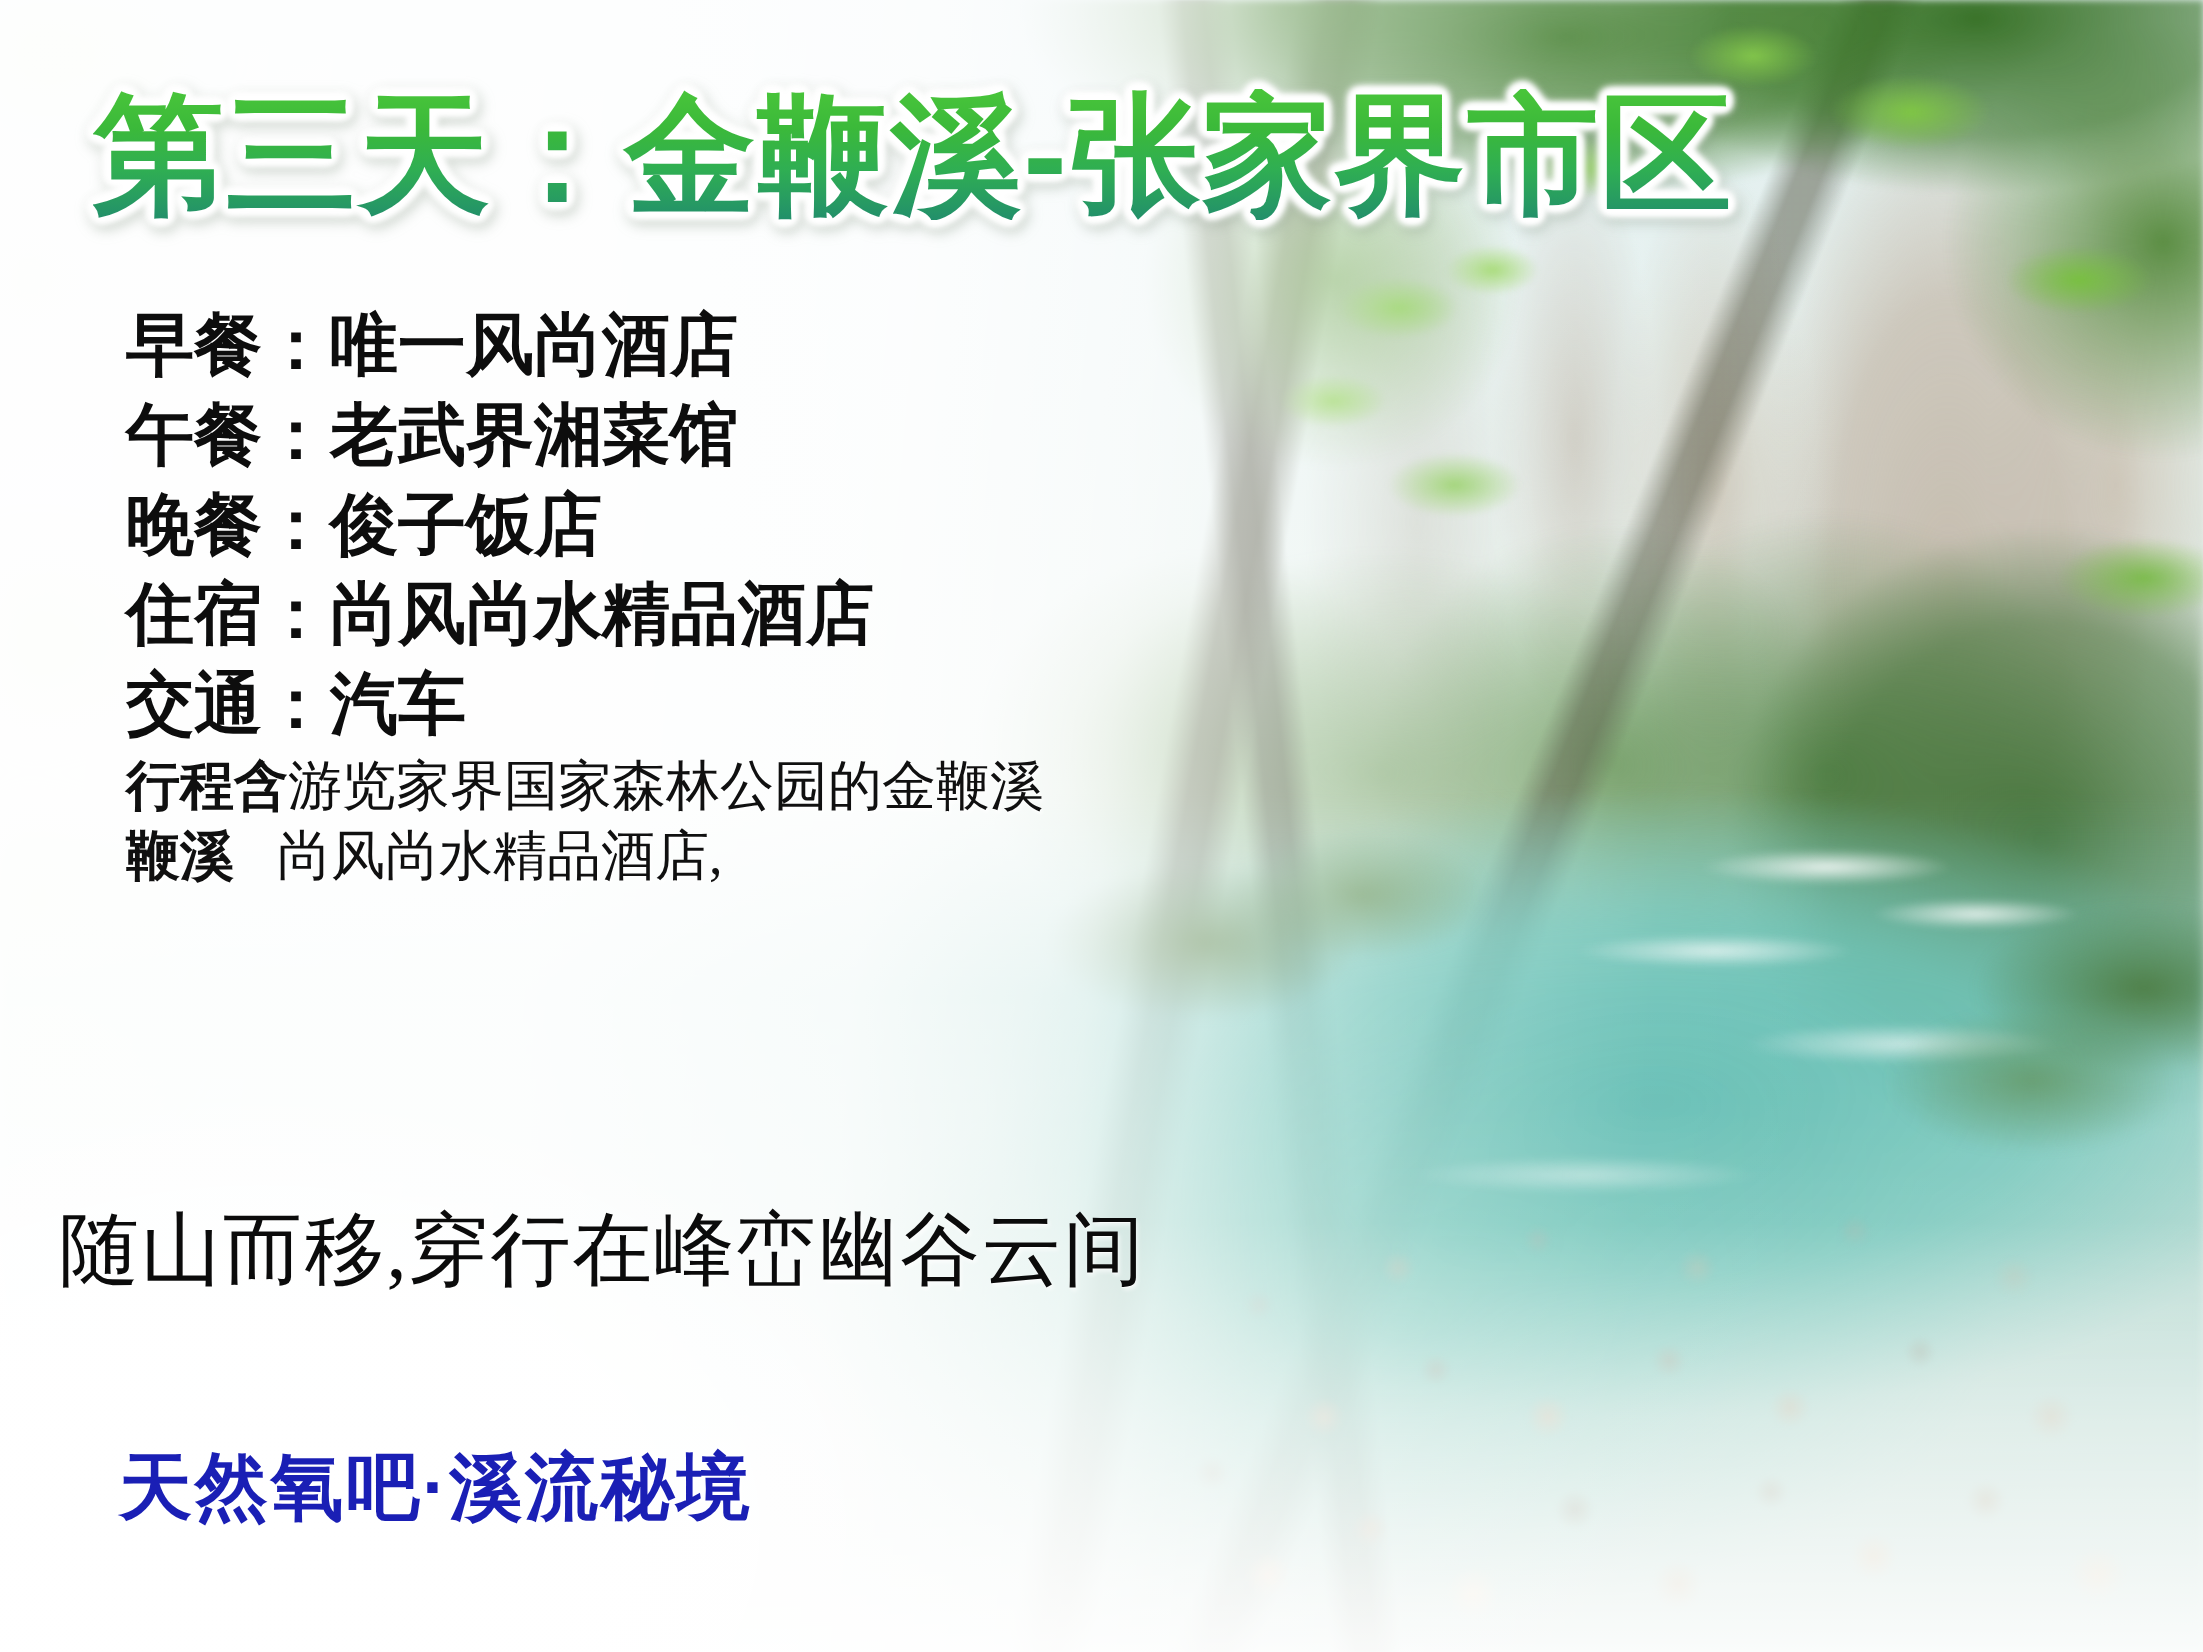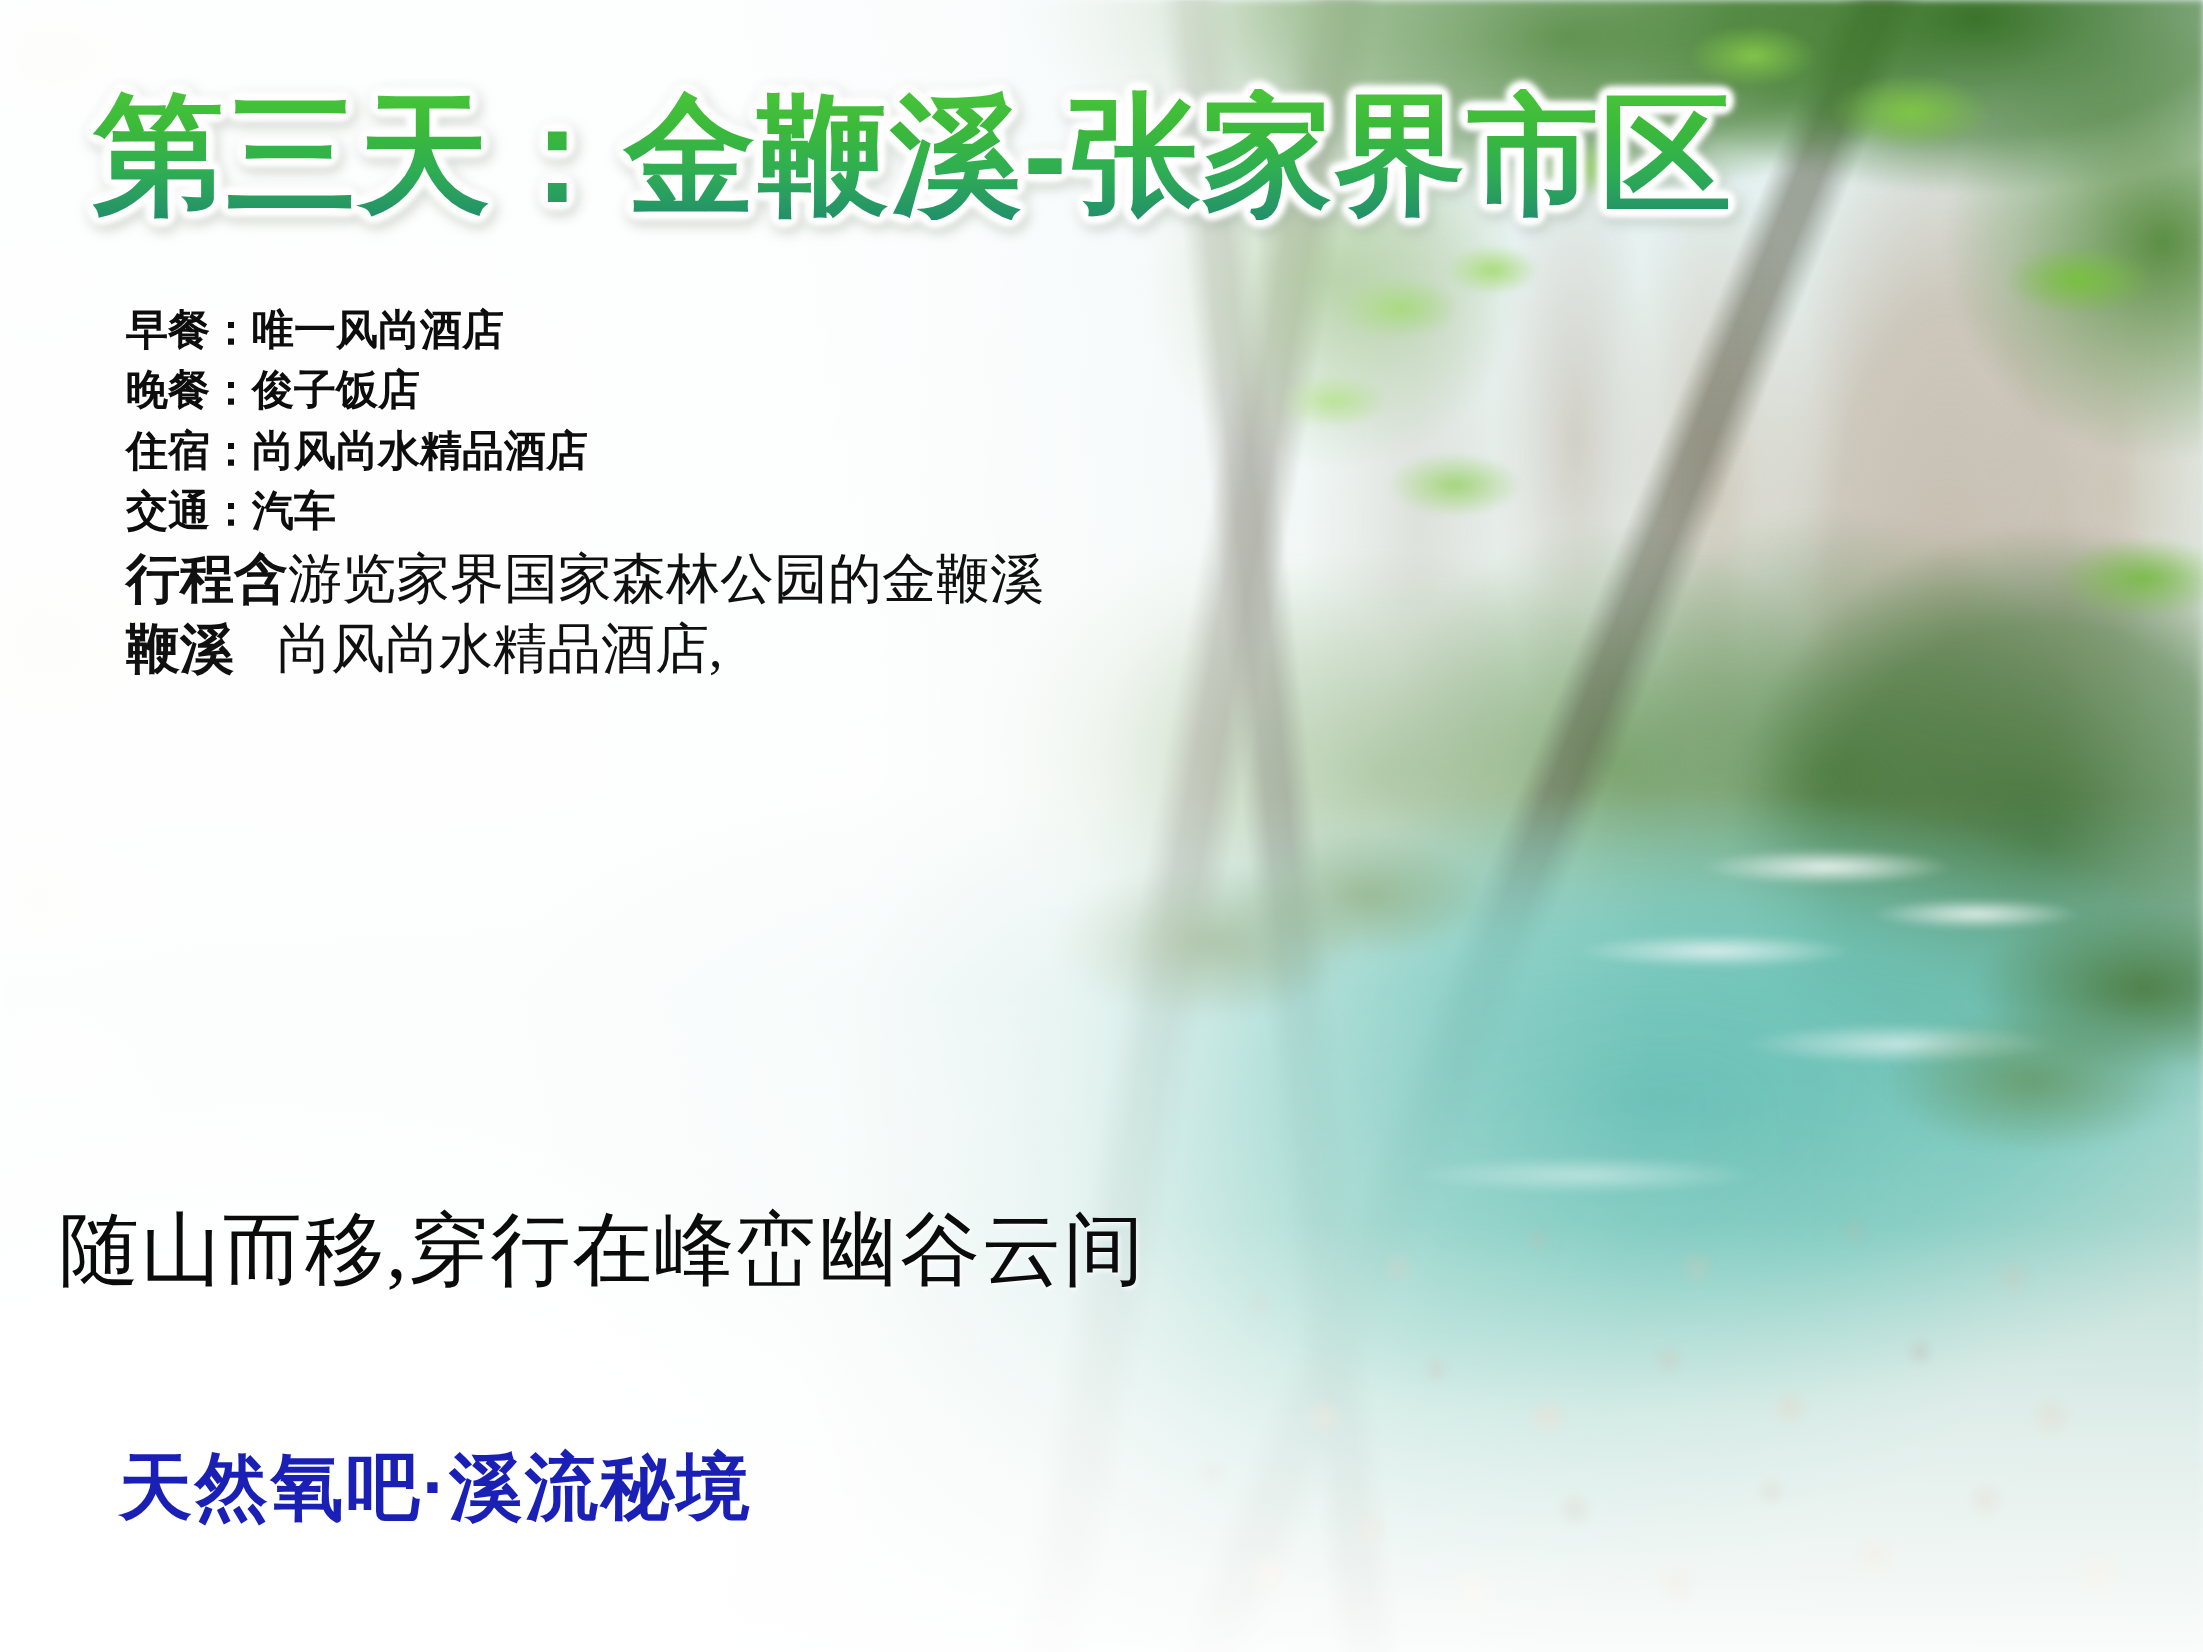--- a/index.html
+++ b/index.html
@@ -200,21 +200,21 @@
       drop-shadow(3.7px 5.6px 5.6px rgba(120,140,120,.35));
   }
 
   .bodylist{
     position:absolute;
     left:126px;
     top:306px;
     width:1212px;
   }
   .row{
-    font-size:42px;
+    font-size:68px;
     line-height:1.13;
     color:#0d0d0d;
     font-weight:700;
     white-space:nowrap;
     margin-bottom:13px;
     text-shadow:0 0.9px 0 rgba(255,255,255,.9), 1.9px 2.8px 3.7px rgba(255,255,255,.85);
   }
   .row .val{font-weight:700;}
 
   .row-note{
@@ -291,20 +291,23 @@
   <div class="content">
 
     <div class="title">第三天：金鞭溪-张家界市区</div>
 
     <div class="bodylist">
 
       <div class="row">
         <span>早餐：</span><span class="val">唯一风尚酒店</span>
       </div>
 
+      <div class="row">
+        <span>午餐：</span><span class="val">老武界湘菜馆</span>
+      </div>
 
       <div class="row">
         <span>晚餐：</span><span class="val">俊子饭店</span>
       </div>
 
       <div class="row">
         <span>住宿：</span><span class="val">尚风尚水精品酒店</span>
       </div>
 
       <div class="row">

